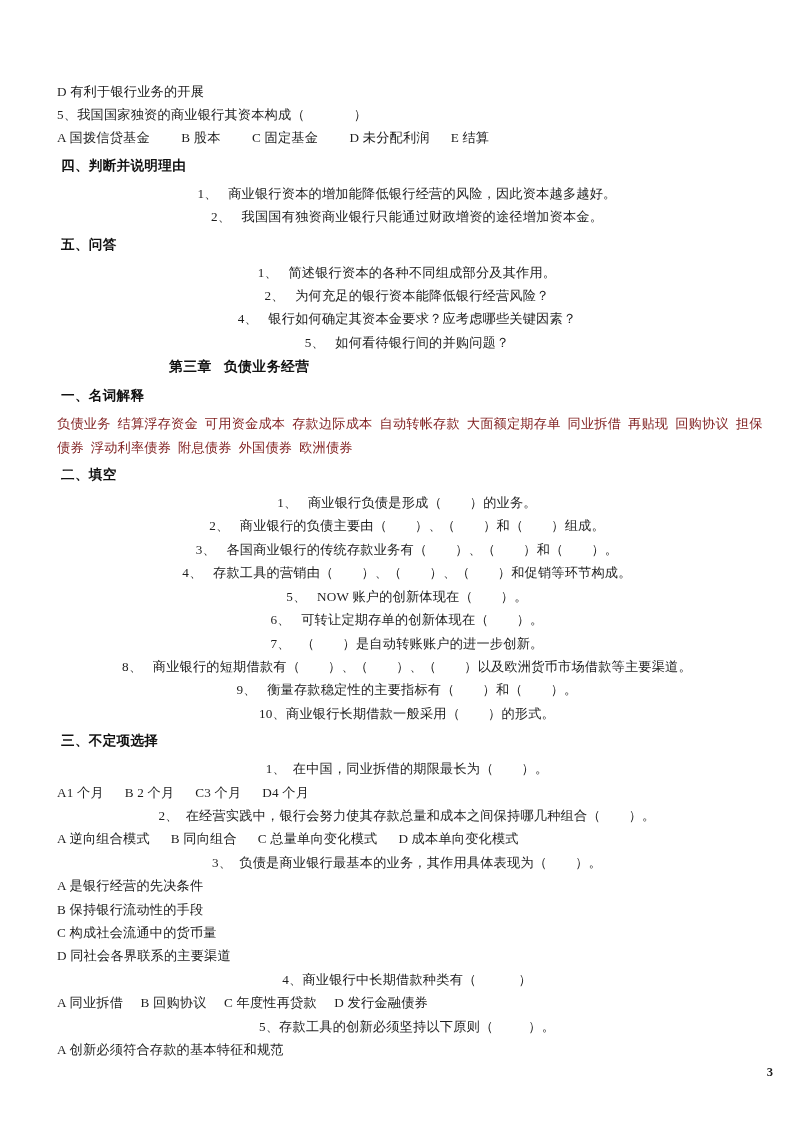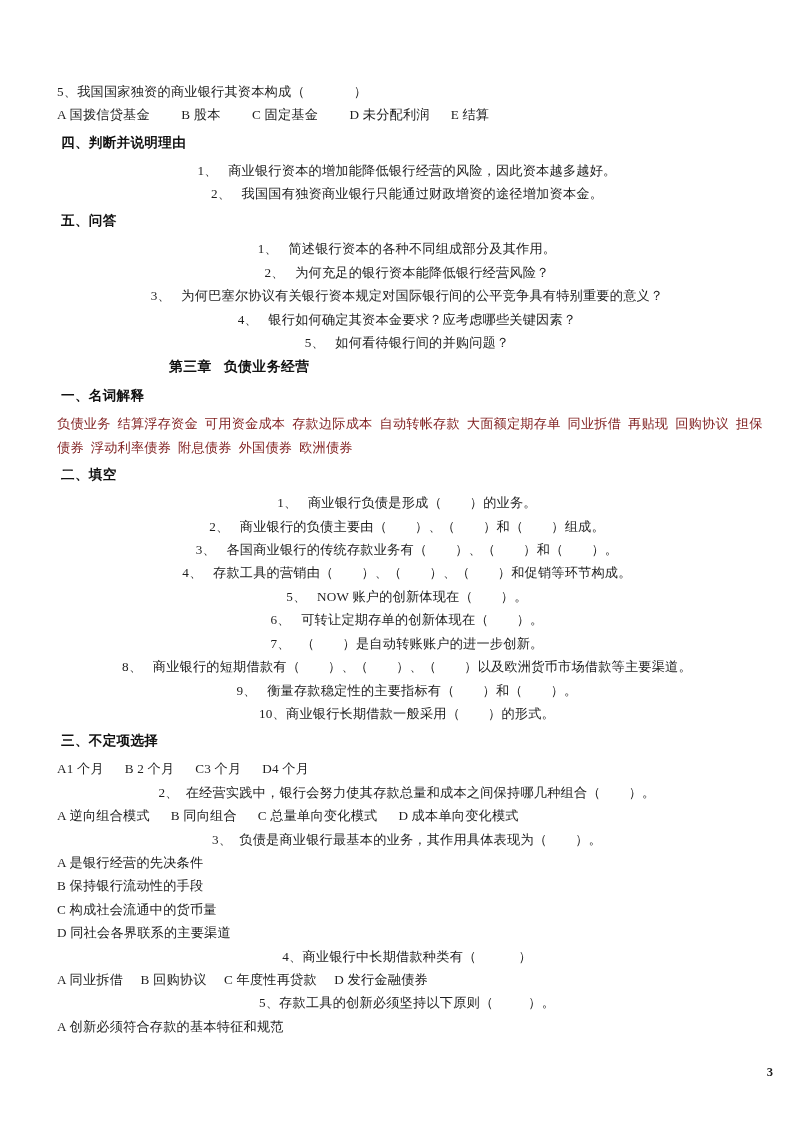--- a/index.html
+++ b/index.html
@@ -93,31 +93,31 @@
     color: #1d1d1d;
     font-weight: bold;
   }
 </style>
 </head>
 <body>
 
 <div class="page">
   <div class="content">
 
+    <p class="line">D 有利于银行业务的开展</p>
     <p class="line">5、我国国家独资的商业银行其资本构成（              ）</p>
     <p class="option-row">A 国拨信贷基金         B 股本         C 固定基金         D 未分配利润      E 结算</p>
 
     <p class="section-heading">四、判断并说明理由</p>
     <p class="item">1、   商业银行资本的增加能降低银行经营的风险，因此资本越多越好。</p>
     <p class="item">2、   我国国有独资商业银行只能通过财政增资的途径增加资本金。</p>
 
     <p class="section-heading">五、问答</p>
     <p class="item">1、   简述银行资本的各种不同组成部分及其作用。</p>
     <p class="item">2、   为何充足的银行资本能降低银行经营风险？</p>
-    <p class="item">3、   为何巴塞尔协议有关银行资本规定对国际银行间的公平竞争具有特别重要的意义？</p>
     <p class="item">4、   银行如何确定其资本金要求？应考虑哪些关键因素？</p>
     <p class="item">5、   如何看待银行间的并购问题？</p>
 
     <p class="chapter-title">第三章   负债业务经营</p>
 
     <p class="section-heading">一、名词解释</p>
     <p class="vocab-line">负债业务  结算浮存资金  可用资金成本  存款边际成本  自动转帐存款  大面额定期存单  同业拆借  再贴现  回购协议  担保</p>
     <p class="vocab-line">债券  浮动利率债券  附息债券  外国债券  欧洲债券</p>
 
     <p class="section-heading">二、填空</p>
@@ -127,20 +127,21 @@
     <p class="item">4、   存款工具的营销由（        ）、（        ）、（        ）和促销等环节构成。</p>
     <p class="item">5、   NOW 账户的创新体现在（        ）。</p>
     <p class="item">6、   可转让定期存单的创新体现在（        ）。</p>
     <p class="item">7、   （        ）是自动转账账户的进一步创新。</p>
     <p class="item">8、   商业银行的短期借款有（        ）、（        ）、（        ）以及欧洲货币市场借款等主要渠道。</p>
     <p class="item">9、   衡量存款稳定性的主要指标有（        ）和（        ）。</p>
     <p class="item">10、商业银行长期借款一般采用（        ）的形式。</p>
 
     <p class="section-heading">三、不定项选择</p>
 
+    <p class="item">1、  在中国，同业拆借的期限最长为（        ）。</p>
     <p class="option-row">A1 个月      B 2 个月      C3 个月      D4 个月</p>
 
     <p class="item">2、  在经营实践中，银行会努力使其存款总量和成本之间保持哪几种组合（        ）。</p>
     <p class="option-row">A 逆向组合模式      B 同向组合      C 总量单向变化模式      D 成本单向变化模式</p>
 
     <p class="item">3、  负债是商业银行最基本的业务，其作用具体表现为（        ）。</p>
     <p class="option-row">A 是银行经营的先决条件</p>
     <p class="option-row">B 保持银行流动性的手段</p>
     <p class="option-row">C 构成社会流通中的货币量</p>
     <p class="option-row">D 同社会各界联系的主要渠道</p>

